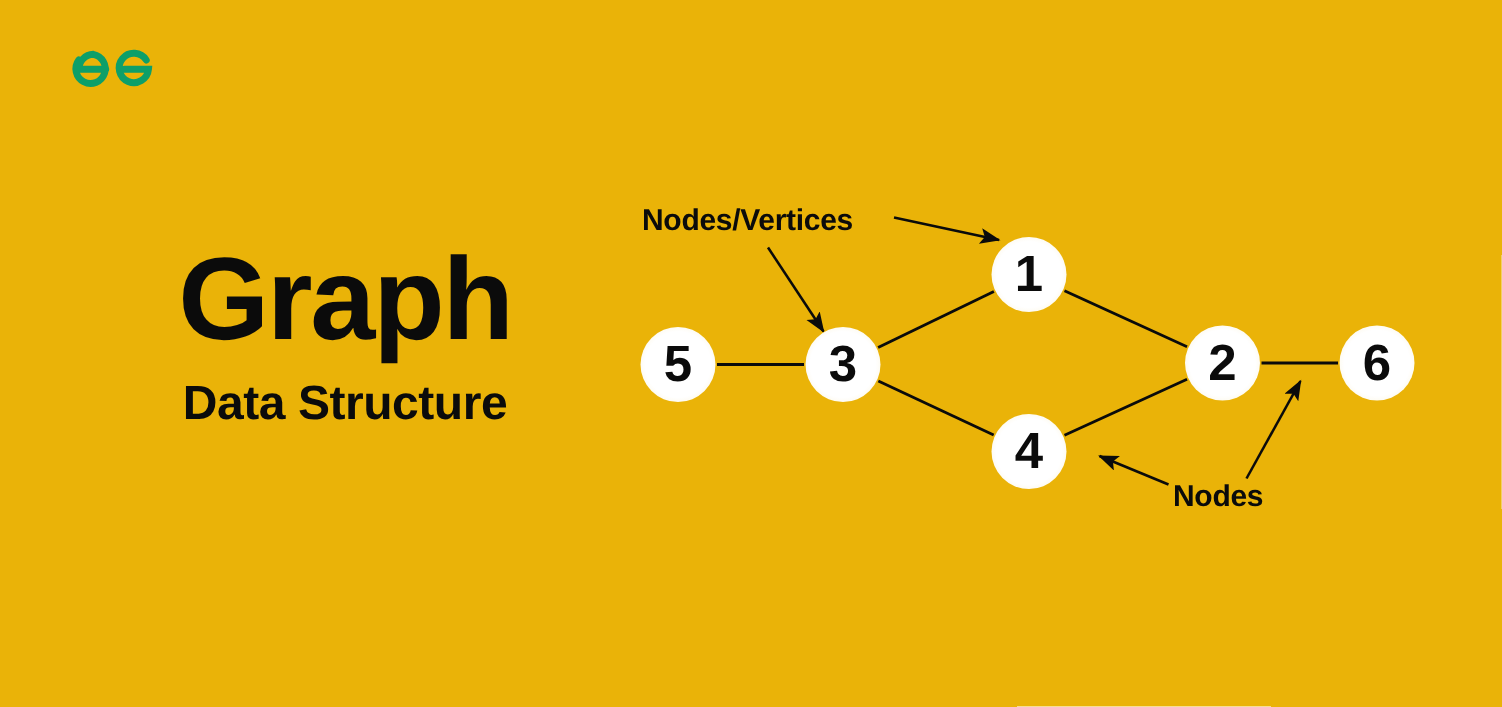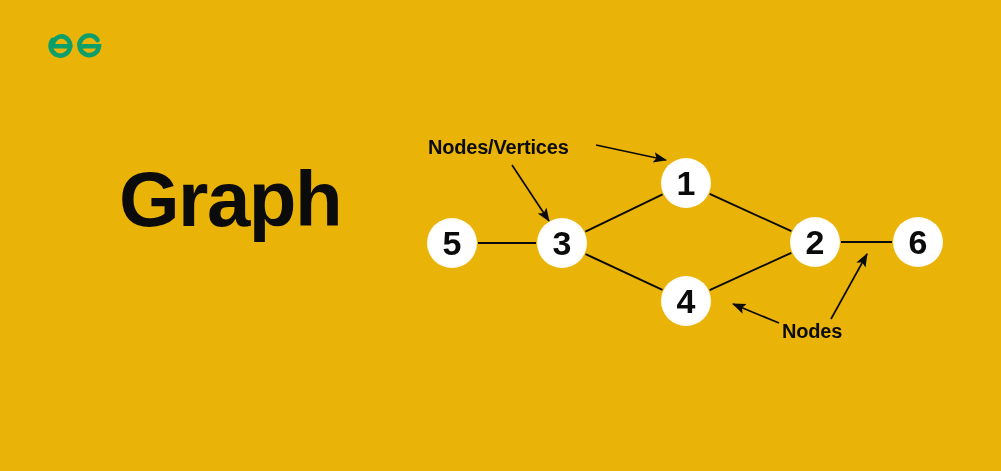--- a/index.html
+++ b/index.html
@@ -100,20 +100,21 @@
 
         <path d="M8.5 12.0 A 9.8 9.8 0 1 0 18.2 8.2 A 9.8 9.8 0 0 0 8.6 18.2 L 26.5 18.2"></path>
 
         <path d="M53.5 12.0 A 9.8 9.8 0 1 0 55.0 18.2 L 39.0 18.2"></path>
       </g>
     </svg>
   </div>
 
   <div id="headline">
     <div id="title">Graph</div>
+    <div id="subtitle">Data Structure</div>
   </div>
 
   <div id="diagram">
 
     <svg id="graph-svg" width="1001" height="471" viewBox="0 0 1001 471" style="position:absolute;left:0;top:0;">
       <defs>
         <marker id="arrowhead" markerWidth="9" markerHeight="9" refX="7.4" refY="3.1" orient="auto" markerUnits="strokeWidth">
           <path d="M0,0 L8,3.1 L0,6.2 L1.7,3.1 z" fill="#0b0b0b"></path>
         </marker>
       </defs>

